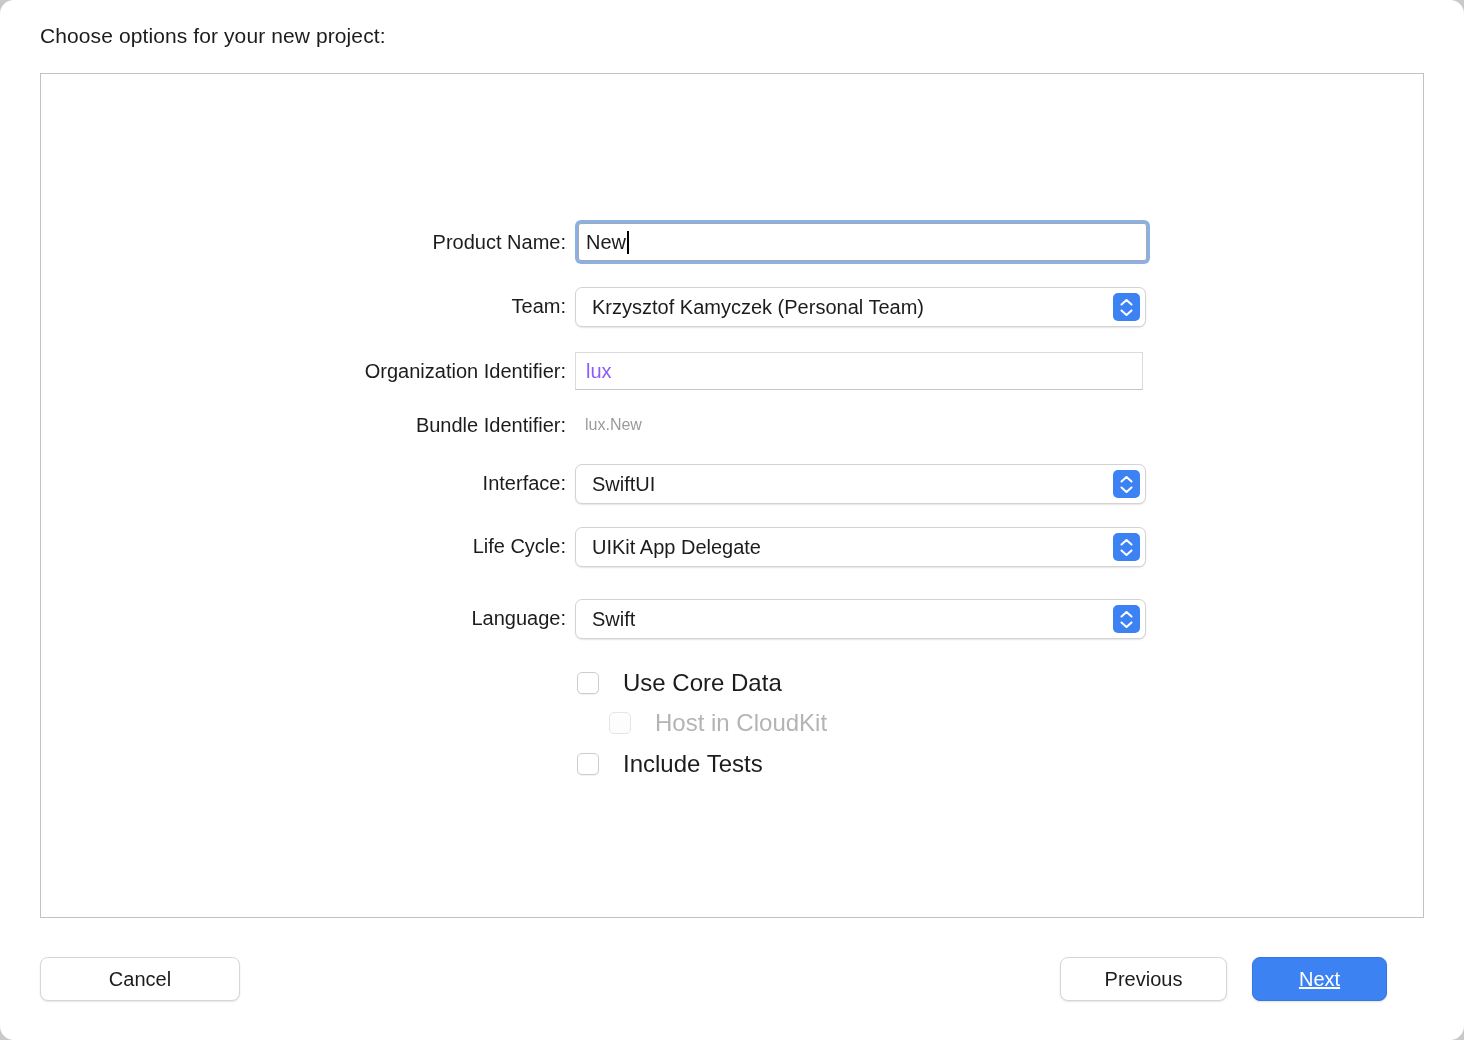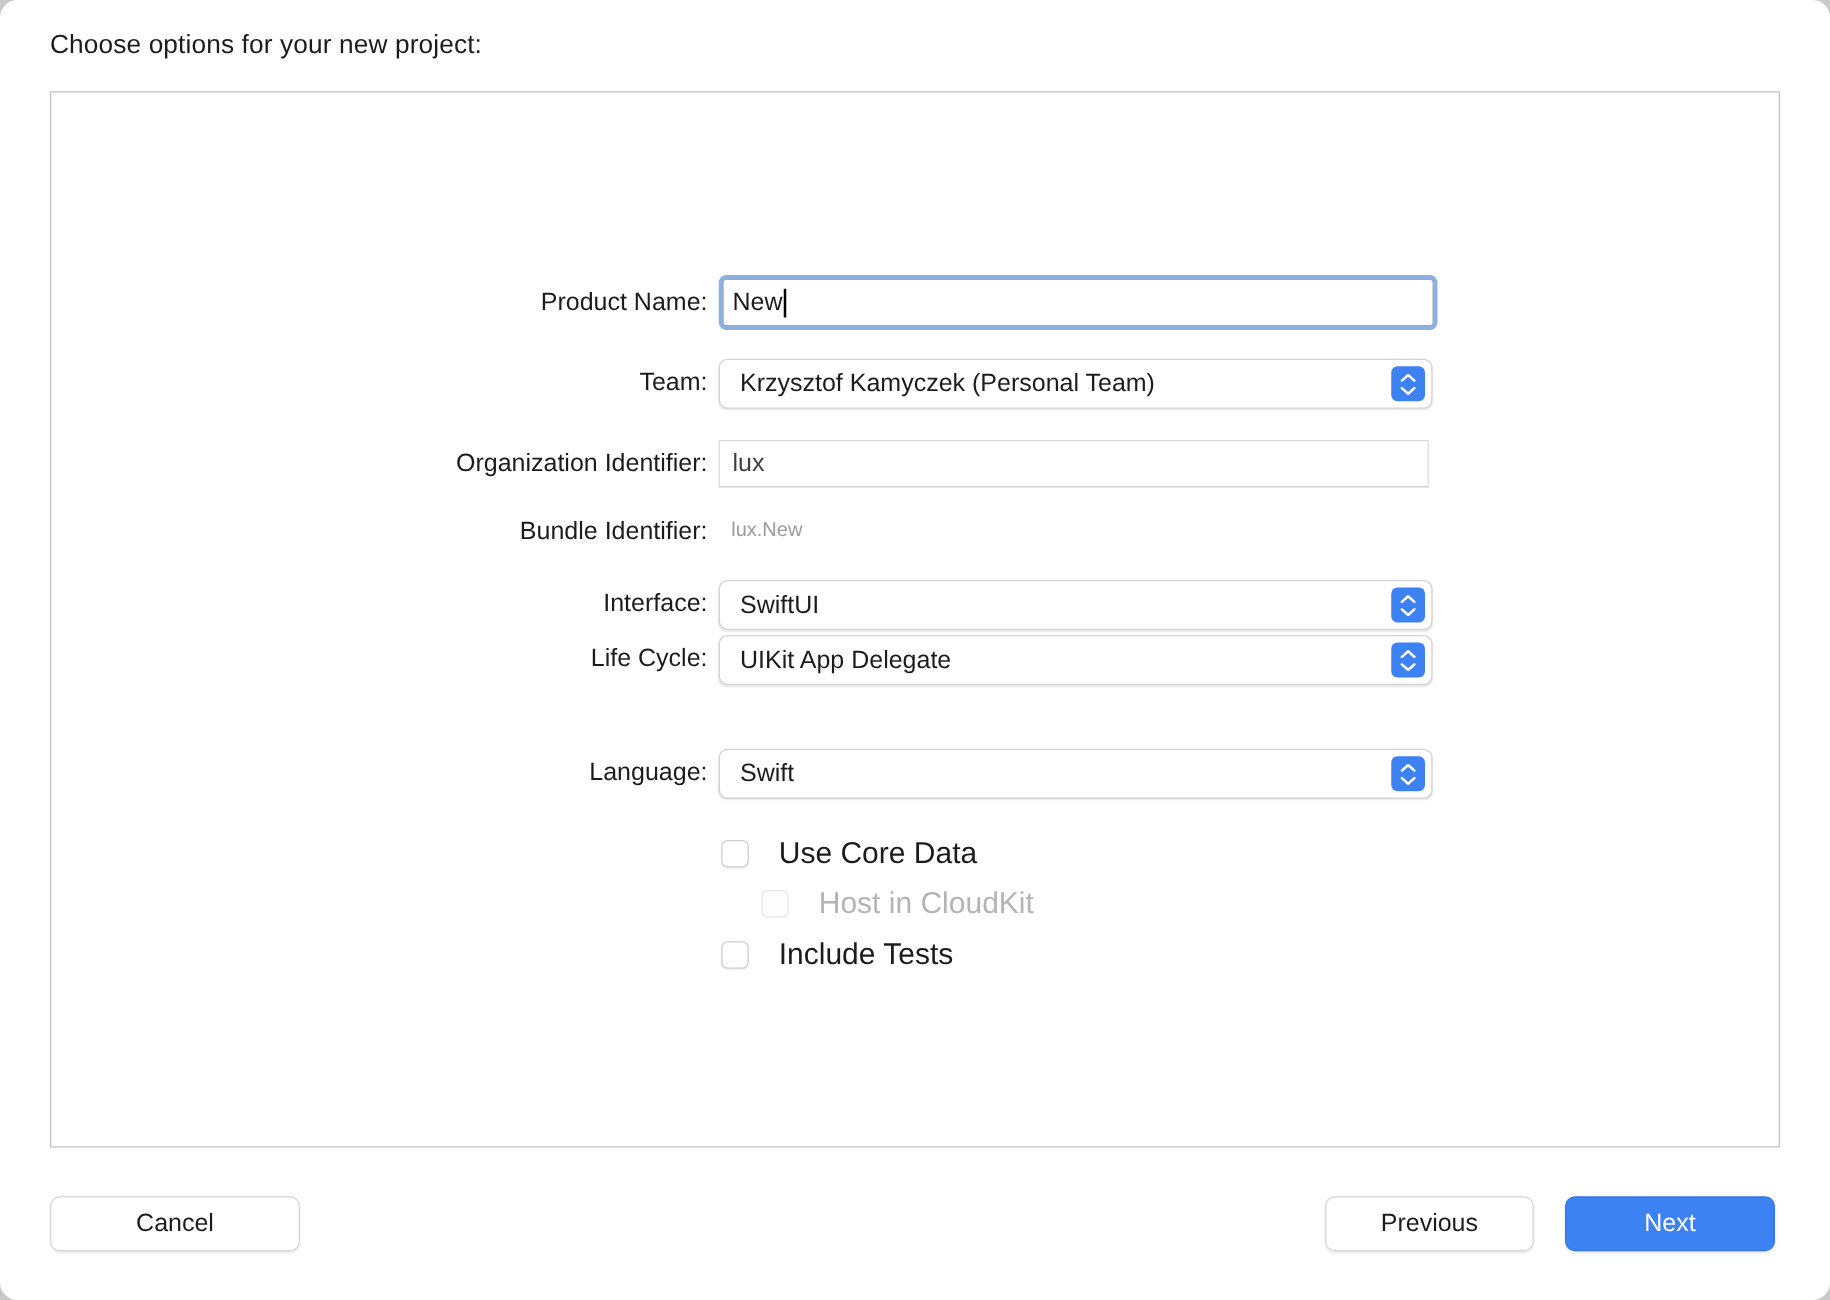--- a/index.html
+++ b/index.html
@@ -93,21 +93,21 @@
   
   .textfield {
     width: 568px; height: 38px;
     background: #ffffff;
     border: 1px solid #dcdcdc;
     border-bottom-color: #c5c5c5;
     display: flex;
     align-items: center;
     padding: 0 10px;
     font-size: 20px;
-    color: #404040;
+    color: #8b5cf6;
   }
 
   
   .static-value {
     font-size: 16px;
     color: #9b9b9b;
     line-height: 40px;
   }
 
   
@@ -259,21 +259,21 @@
                 <path d="M1.5 5.5 L6.5 1 L11.5 5.5" fill="none" stroke="#fff" stroke-width="2" stroke-linecap="round" stroke-linejoin="round"></path>
               </svg>
             <svg width="13" height="7" viewBox="0 0 13 7">
                 <path d="M1.5 1.5 L6.5 6 L11.5 1.5" fill="none" stroke="#fff" stroke-width="2" stroke-linecap="round" stroke-linejoin="round"></path>
               </svg>
           </span>
         </div>
       </div>
     </div>
 
-    <div class="row" style="top:433px;">
+    <div class="row" style="top:452px;">
       <div class="row-label">Life Cycle:</div>
       <div class="row-field" style="top:1px;">
         <div class="popup">
           <span class="popup-value">UIKit App Delegate</span>
           <span class="stepper">
             <svg width="13" height="7" viewBox="0 0 13 7">
                 <path d="M1.5 5.5 L6.5 1 L11.5 5.5" fill="none" stroke="#fff" stroke-width="2" stroke-linecap="round" stroke-linejoin="round"></path>
               </svg>
             <svg width="13" height="7" viewBox="0 0 13 7">
                 <path d="M1.5 1.5 L6.5 6 L11.5 1.5" fill="none" stroke="#fff" stroke-width="2" stroke-linecap="round" stroke-linejoin="round"></path>
@@ -314,15 +314,15 @@
       <span class="checkbox"></span>
       <span class="check-label">Include Tests</span>
     </div>
 
   </div>
 
   <div class="btn btn-plain" style="left:40px; top:957px; width:200px;">Cancel</div>
 
   <div class="btn btn-plain" style="left:1060px; top:957px; width:167px;">Previous</div>
 
-  <div class="btn btn-primary" style="left:1252px; top:957px; width:168px;">Next</div>
+  <div class="btn btn-primary" style="left:1252px; top:957px; width:135px;text-decoration:underline;">Next</div>
 
 </div>
 
 </body></html>

